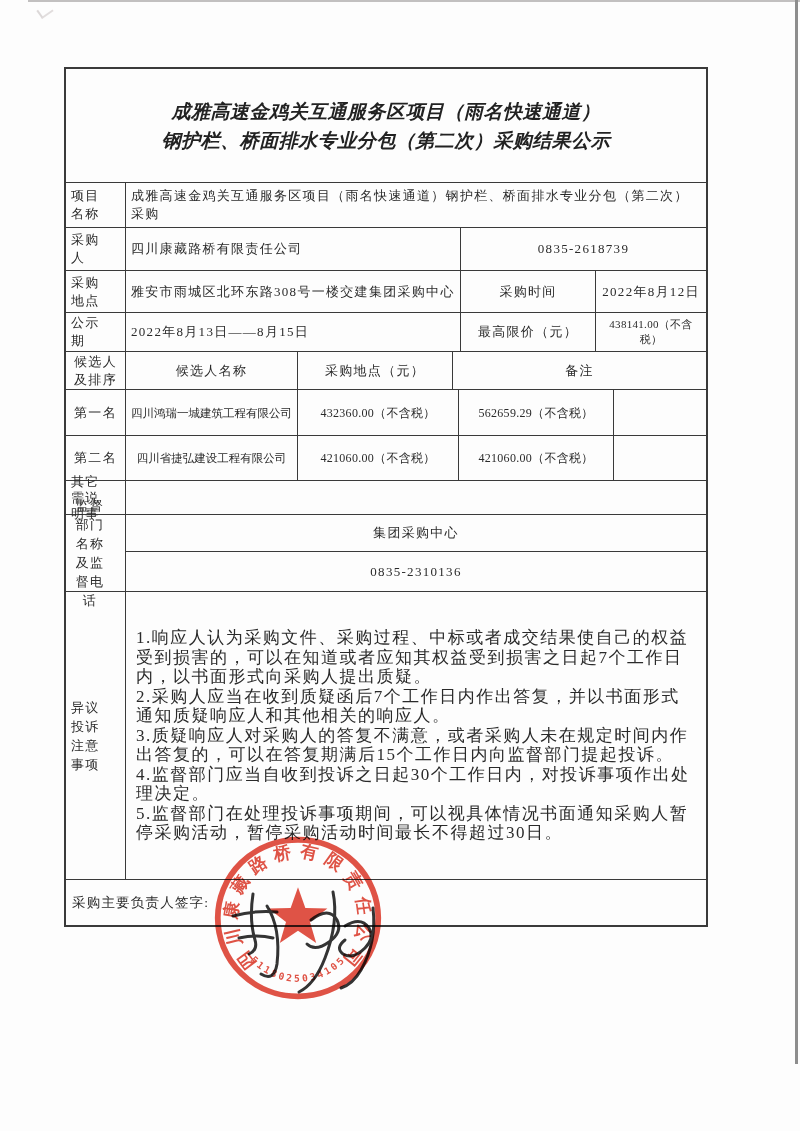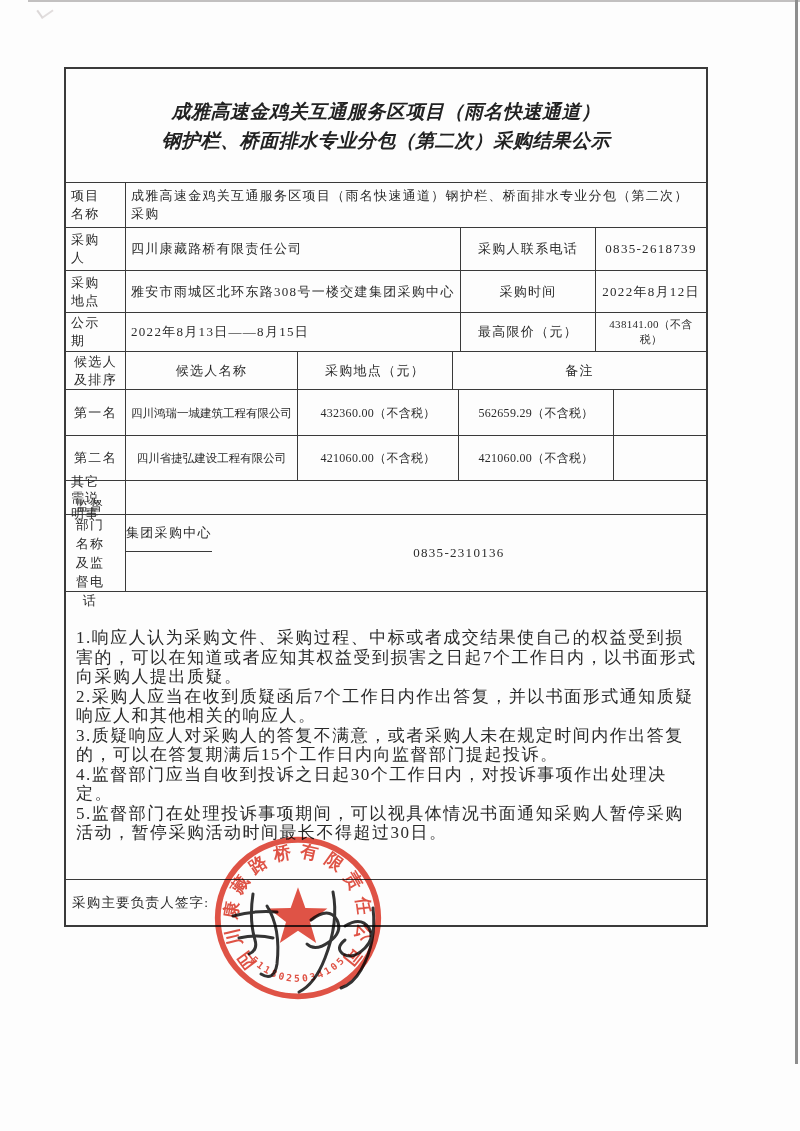--- a/index.html
+++ b/index.html
@@ -42,21 +42,21 @@
   .cc-rank { width:60px; justify-content:center; text-align:center; }
   .cc-name { width:172px; justify-content:center; text-align:center; font-size:11.5px; letter-spacing:0; padding:2px 3px; }
   .cc-resp { width:161px; justify-content:center; text-align:center; font-size:12px; letter-spacing:0.3px; }
   .cc-final{ width:155px; justify-content:center; text-align:center; font-size:12px; letter-spacing:0.3px; }
   .cc-remark { flex:1; }
   .hdr { font-size:13px; letter-spacing:1.3px; }
 
   .r-other { height:34px; }
   .r-sup { height:77px; }
   .sup-label { text-align:center; justify-content:center; line-height:19px; }
-  .sup-col { flex:1; display:flex; flex-direction:row; }
+  .sup-col { flex:1; display:flex; flex-direction:column; }
   .sup-sub { display:flex; align-items:center; justify-content:center; font-size:13px; letter-spacing:1.3px; }
   .sup-sub1 { height:37px; border-bottom:1.5px solid #3a3a3a; }
   .sup-sub2 { flex:1; }
 
   .r-obj { height:288px; }
   .obj-label { line-height:19px; }
   .obj-text { flex:1; flex-direction:column; justify-content:center; align-items:flex-start; padding:6px 8px 6px 10px; }
   .obj-line { font-size:17px; letter-spacing:1.5px; line-height:19.5px; text-align:left; }
 
   .r-sign { height:45px; }
@@ -85,21 +85,20 @@
     </div>
 
     <div class="row r-project">
       <div class="cell c-label left">项目名称</div>
       <div class="cell c-last left">成雅高速金鸡关互通服务区项目（雨名快速通道）钢护栏、桥面排水专业分包（第二次）采购</div>
     </div>
 
     <div class="row r-purchaser">
       <div class="cell c-label left">采购人</div>
       <div class="cell c-wide left">四川康藏路桥有限责任公司</div>
-      <div class="cell c-mid center">采购人联系电话</div>
       <div class="cell c-last center">0835-2618739</div>
     </div>
 
     <div class="row r-location">
       <div class="cell c-label left">采购地点</div>
       <div class="cell c-wide left">雅安市雨城区北环东路308号一楼交建集团采购中心</div>
       <div class="cell c-mid center">采购时间</div>
       <div class="cell c-last center">2022年8月12日</div>
     </div>
 
@@ -140,20 +139,21 @@
 
     <div class="row r-sup">
       <div class="cell c-label sup-label">监督部门名称及监督电话</div>
       <div class="sup-col">
         <div class="sup-sub sup-sub1">集团采购中心</div>
         <div class="sup-sub sup-sub2">0835-2310136</div>
       </div>
     </div>
 
     <div class="row r-obj">
+      <div class="cell c-label left obj-label">异议投诉注意事项</div>
       <div class="cell obj-text">
         <div class="obj-line">1.响应人认为采购文件、采购过程、中标或者成交结果使自己的权益受到损害的，可以在知道或者应知其权益受到损害之日起7个工作日内，以书面形式向采购人提出质疑。</div>
         <div class="obj-line">2.采购人应当在收到质疑函后7个工作日内作出答复，并以书面形式通知质疑响应人和其他相关的响应人。</div>
         <div class="obj-line">3.质疑响应人对采购人的答复不满意，或者采购人未在规定时间内作出答复的，可以在答复期满后15个工作日内向监督部门提起投诉。</div>
         <div class="obj-line">4.监督部门应当自收到投诉之日起30个工作日内，对投诉事项作出处理决定。</div>
         <div class="obj-line">5.监督部门在处理投诉事项期间，可以视具体情况书面通知采购人暂停采购活动，暂停采购活动时间最长不得超过30日。</div>
       </div>
     </div>
 
     <div class="row r-sign">

